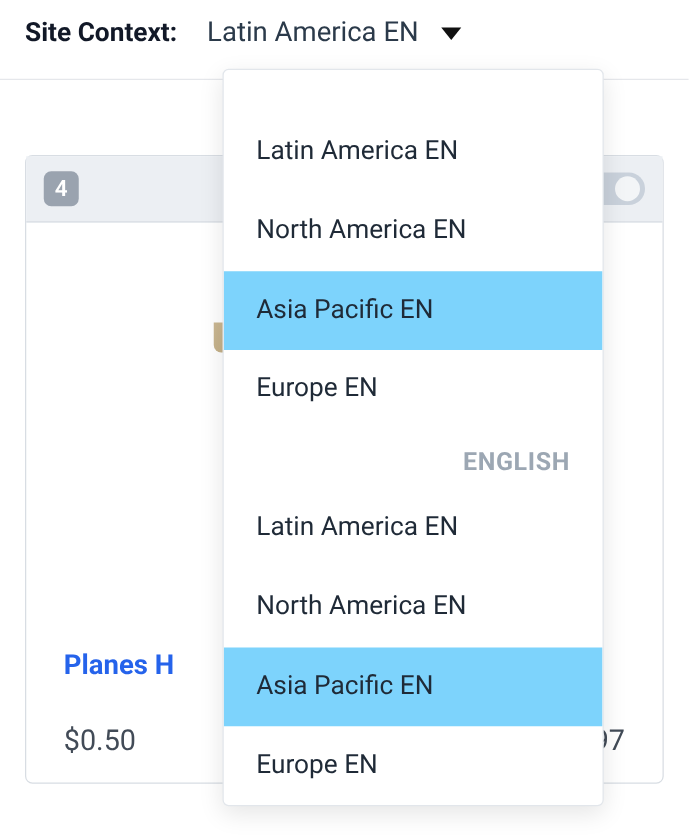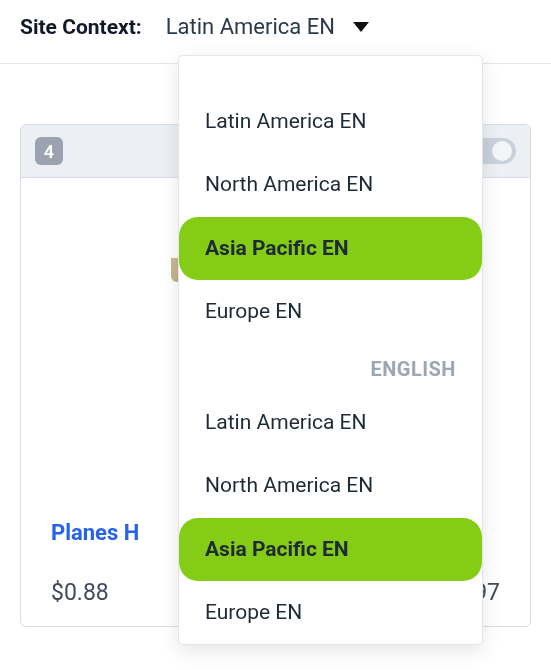--- a/index.html
+++ b/index.html
@@ -145,23 +145,22 @@
       padding-top: 34px;
     }
     .dropdown-item {
       padding: 18px 26px;
       font-size: 21px;
       color: #1f2a37;
       cursor: pointer;
       line-height: 1.3;
     }
     .dropdown-item.selected {
-      background: #84cc16;
-      font-weight: 700;
-      border-radius: 19px;
+      background: #7dd3fc;
+      font-weight: 400;
     }
     .dropdown-group-label {
       padding: 14px 26px 10px 26px;
       font-size: 20px;
       font-weight: 700;
       color: #9ca7b3;
       letter-spacing: 0.5px;
       text-align: right;
     }
   </style>
@@ -182,21 +181,21 @@
   <div class="card-header">
     <div class="badge">4</div>
     <div class="toggle"></div>
   </div>
   <div class="card-body">
     <div class="stub-img"></div>
   </div>
   <div class="card-footer">
     <a class="product-link">Planes H</a>
     <div class="price-row">
-      <span>$0.88</span>
+      <span>$0.50</span>
       <span>097</span>
     </div>
   </div>
 </div>
 
 <div class="dropdown-panel">
   <div class="dropdown-inner">
     <div>
       <div class="dropdown-item">Latin America EN</div>
       <div class="dropdown-item">North America EN</div>

